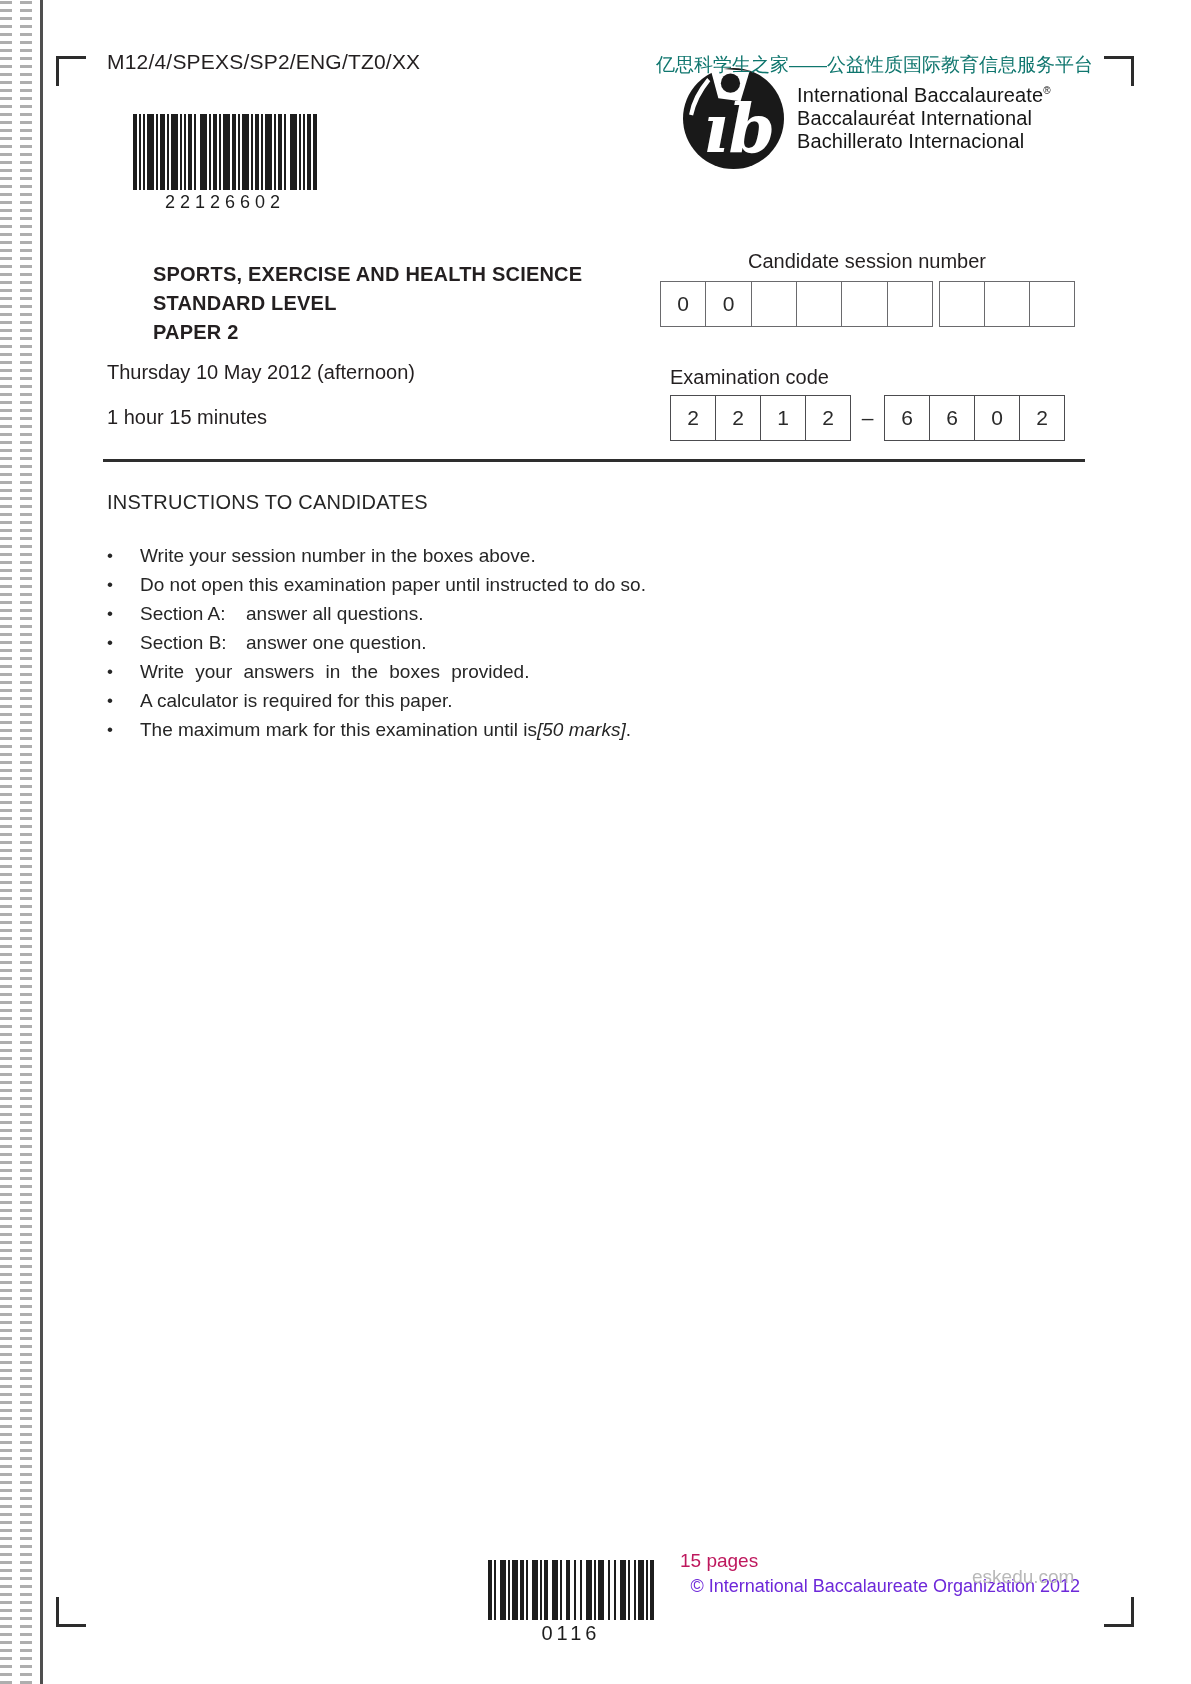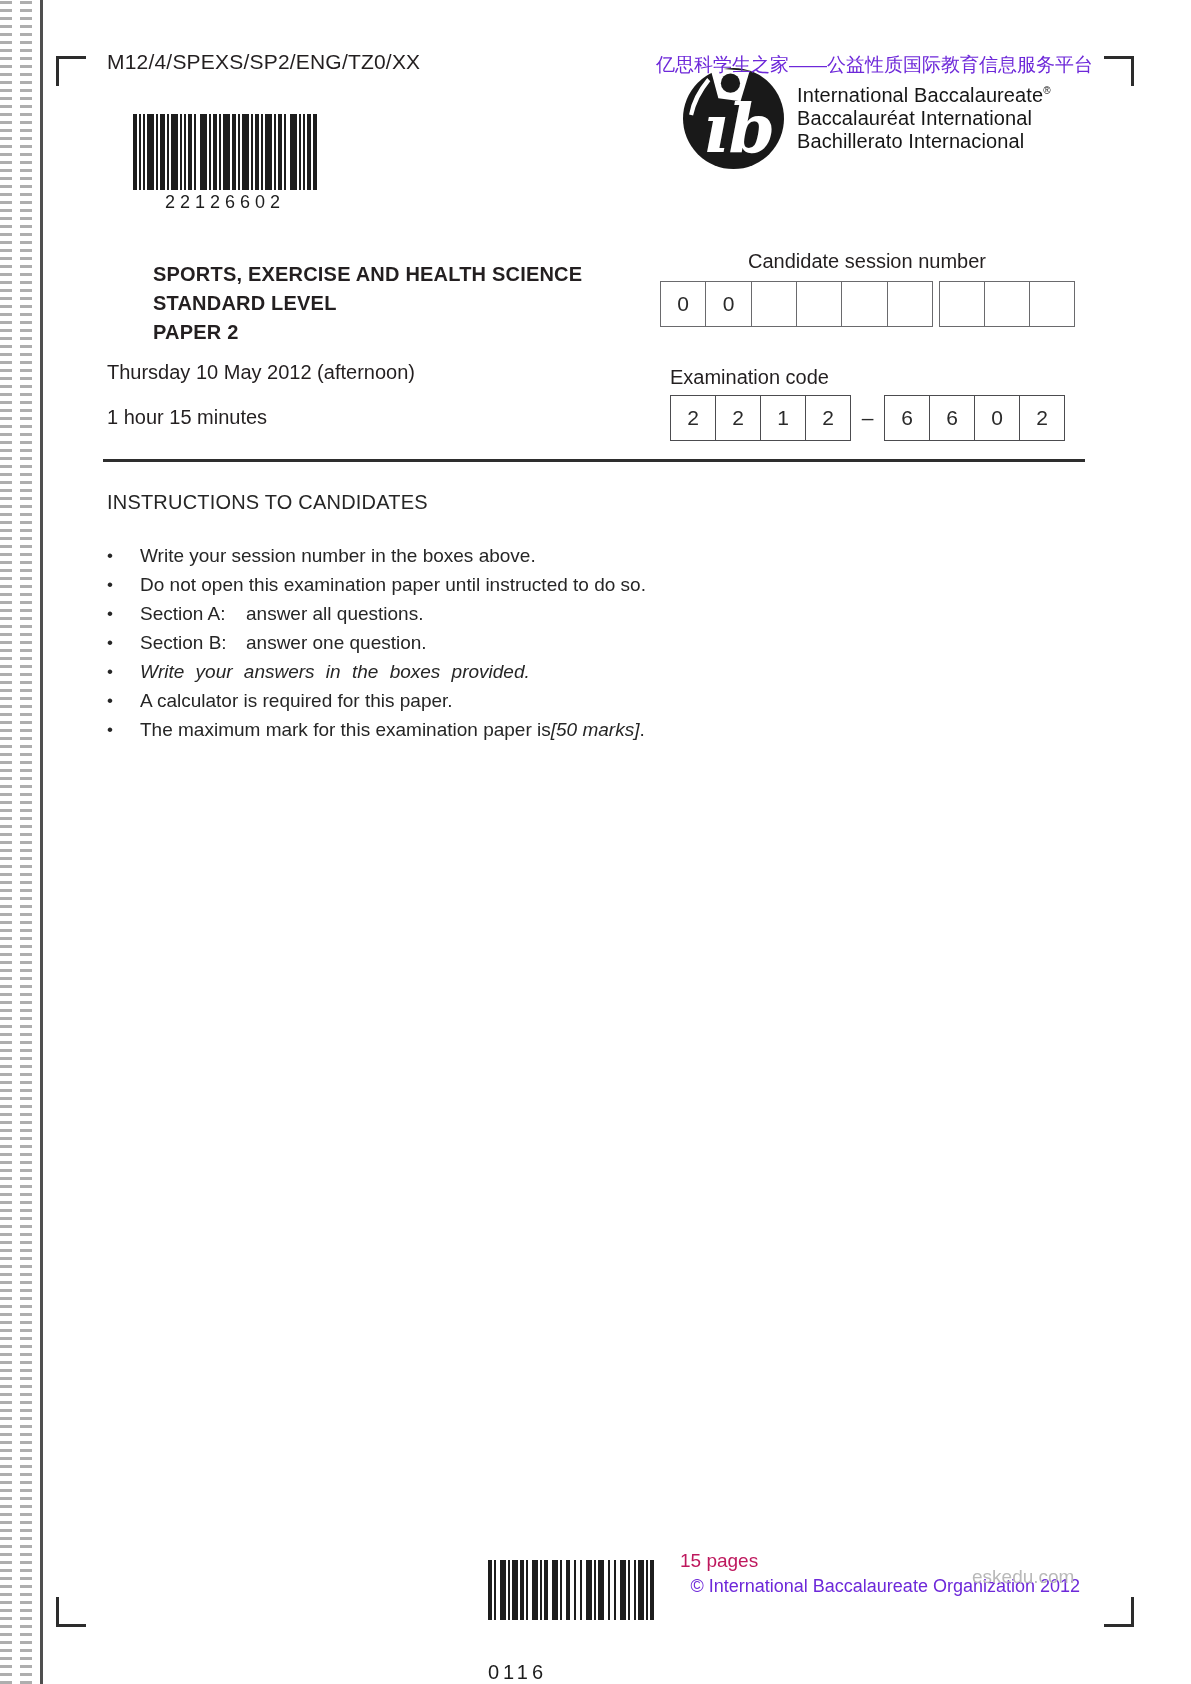--- a/index.html
+++ b/index.html
@@ -25,21 +25,21 @@
   .corner{position:absolute;width:27px;height:27px;}
   .corner.tl{left:56px;top:56px;border-top:3px solid #2c2c2c;border-left:3px solid #2c2c2c;}
   .corner.tr{left:1104px;top:56px;border-top:3px solid #2c2c2c;border-right:3px solid #2c2c2c;}
   .corner.bl{left:56px;top:1597px;border-bottom:3px solid #2c2c2c;border-left:3px solid #2c2c2c;}
   .corner.br{left:1104px;top:1597px;border-bottom:3px solid #2c2c2c;border-right:3px solid #2c2c2c;}
 
   .paper-code{position:absolute;left:107px;top:50px;font-size:21px;letter-spacing:.2px;}
 
   .wm-top{
     position:absolute;left:656px;top:52px;width:420px;
-    font-size:19px;color:#6d28d9;z-index:3;white-space:nowrap;
+    font-size:19px;color:#0f766e;z-index:3;white-space:nowrap;
   }
   .ib-logo{position:absolute;left:683px;top:68px;width:101px;height:101px;z-index:1;}
   .ib-text{
     position:absolute;left:797px;top:79px;z-index:2;
     font-size:20px;line-height:23px;color:#161616;letter-spacing:.1px;white-space:nowrap;
   }
   .ib-text sup{font-size:10px;vertical-align:super;}
 
   .barcode-top{position:absolute;left:133px;top:114px;width:184px;height:76px;}
   .barcode-top-num{
@@ -75,26 +75,26 @@
 
   .instructions-heading{position:absolute;left:107px;top:491px;font-size:20px;letter-spacing:.2px;color:#262626;}
   .instructions-list{
     position:absolute;left:107px;top:541px;width:900px;
     list-style:none;margin:0;padding:0;font-size:19px;color:#262626;
   }
   .instructions-list li{display:flex;height:29px;align-items:center;}
   .instructions-list .blt{width:33px;font-size:17px;}
   .instructions-list .lbl{display:inline-block;width:106px;}
   .instructions-list .it{font-style:italic;}
-  .instructions-list li.just .txt{word-spacing:6px;font-style:italic;}
+  .instructions-list li.just .txt{word-spacing:6px;}
 
   .barcode-bottom{position:absolute;left:488px;top:1560px;width:166px;height:60px;}
   .barcode-bottom-num{
-    position:absolute;left:488px;top:1622px;width:166px;text-align:left;
-    font-size:20px;letter-spacing:4px;color:#1d1d1d;margin-top:39px;
+    position:absolute;left:488px;top:1622px;width:166px;text-align:center;
+    font-size:20px;letter-spacing:4px;color:#1d1d1d;
   }
   .footer-pages{position:absolute;left:680px;top:1550px;width:400px;text-align:left;font-size:19px;color:#be185d;}
   .footer-copyright{position:absolute;left:600px;top:1576px;width:480px;text-align:right;font-size:18px;color:#6d28d9;}
   .wm-bottom{position:absolute;left:952px;top:1566px;font-size:19px;color:#b9b9b9;z-index:3;margin-left:20px;}
 </style>
 </head>
 <body>
 
 <div class="page">
 
@@ -230,21 +230,21 @@
     <li class="just">
       <span class="blt">•</span>
       <span class="txt">Write your answers in the boxes provided.</span>
     </li>
     <li>
       <span class="blt">•</span>
       <span class="txt">A calculator is required for this paper.</span>
     </li>
     <li>
       <span class="blt">•</span>
-      <span class="txt">The maximum mark for this examination paper is</span>
+      <span class="txt">The maximum mark for this examination until is</span>
       <span class="it">[50 marks]</span>
       <span class="sfx">.</span>
     </li>
   </ul>
 
   <div class="barcode-bottom">
     <svg width="166" height="60" viewBox="0 0 166 60" aria-hidden="true" shape-rendering="crispEdges">
       <g fill="#1d1d1d">
         <rect x="0" width="4" height="60"></rect>
           <rect x="6" width="2" height="60"></rect>

